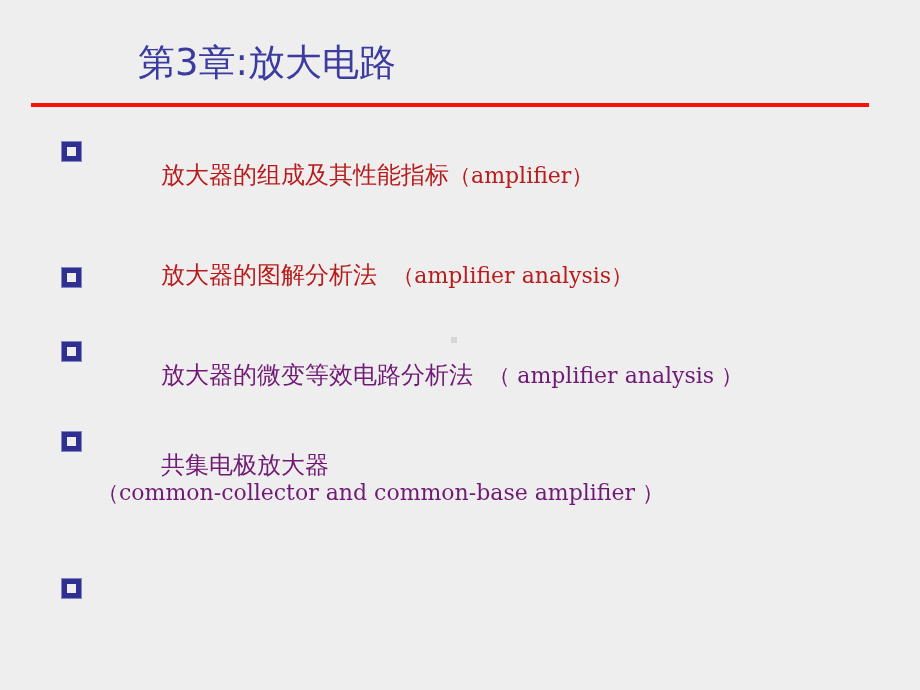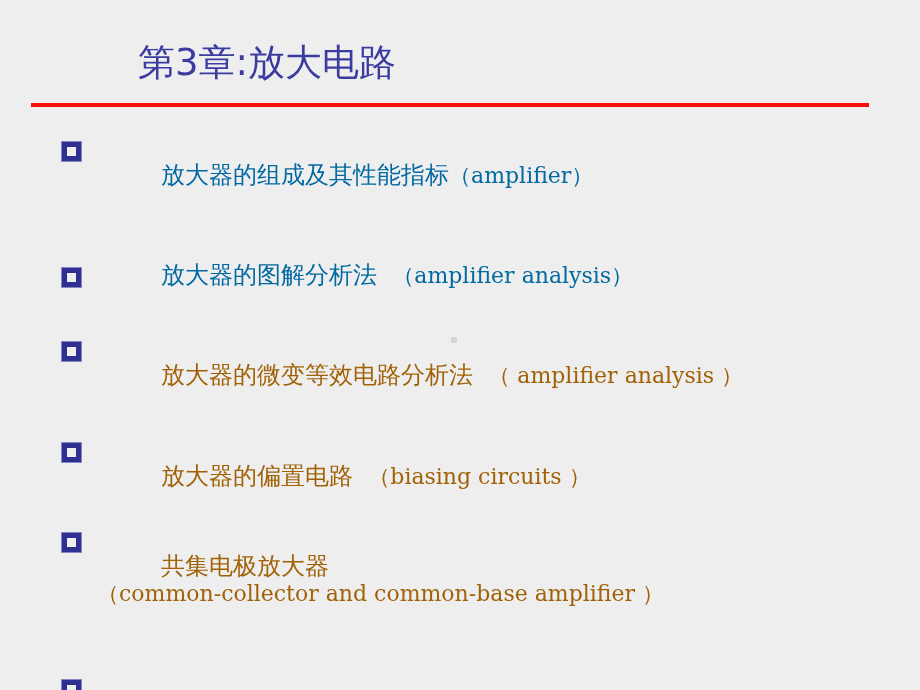--- a/index.html
+++ b/index.html
@@ -73,22 +73,22 @@
     font-family: "DejaVu Sans", "Liberation Sans", sans-serif;
     font-size: 24px;
     line-height: 25px;
     white-space: pre-wrap;
   }
   .bullet-text .en {
     font-family: "DejaVu Serif", "Liberation Serif", serif;
     font-size: 22px;
   }
 
-  .c-blue { color: #0369a1; }
-  .c-orange { color: #a16207; }
+  .c-blue { color: #b91c1c; }
+  .c-orange { color: #701a75; }
 
   
   .r1  { margin-top: 8px;  }
   .r2  { margin-top: 25px; align-items: center; }
   .r3  { margin-top: 25px; }
   .r4  { margin-top: 26px; }
   .r5  { margin-top: 15px; }
   .r6  { margin-top: 20px; }
 
   .bullet-marker-wrap { padding-top: 4px; }
@@ -142,28 +142,20 @@
 
     <div class="bullet-row r3">
       <div class="bullet-marker-wrap">
         <div class="bullet-marker"></div>
       </div>
       <div class="bullet-text c-orange">
         <span>放大器的微变等效电路分析法  </span><span class="en">（ amplifier analysis ）</span>
       </div>
     </div>
 
-    <div class="bullet-row r4">
-      <div class="bullet-marker-wrap">
-        <div class="bullet-marker"></div>
-      </div>
-      <div class="bullet-text c-orange">
-        <span>放大器的偏置电路  </span><span class="en">（biasing circuits ）</span>
-      </div>
-    </div>
 
     <div class="bullet-row r5">
       <div class="bullet-marker-wrap">
         <div class="bullet-marker"></div>
       </div>
       <div class="bullet-text c-orange">
         <span>共集电极放大器</span><span class="en second-line">（common-collector and common-base amplifier ）</span>
       </div>
     </div>
 

